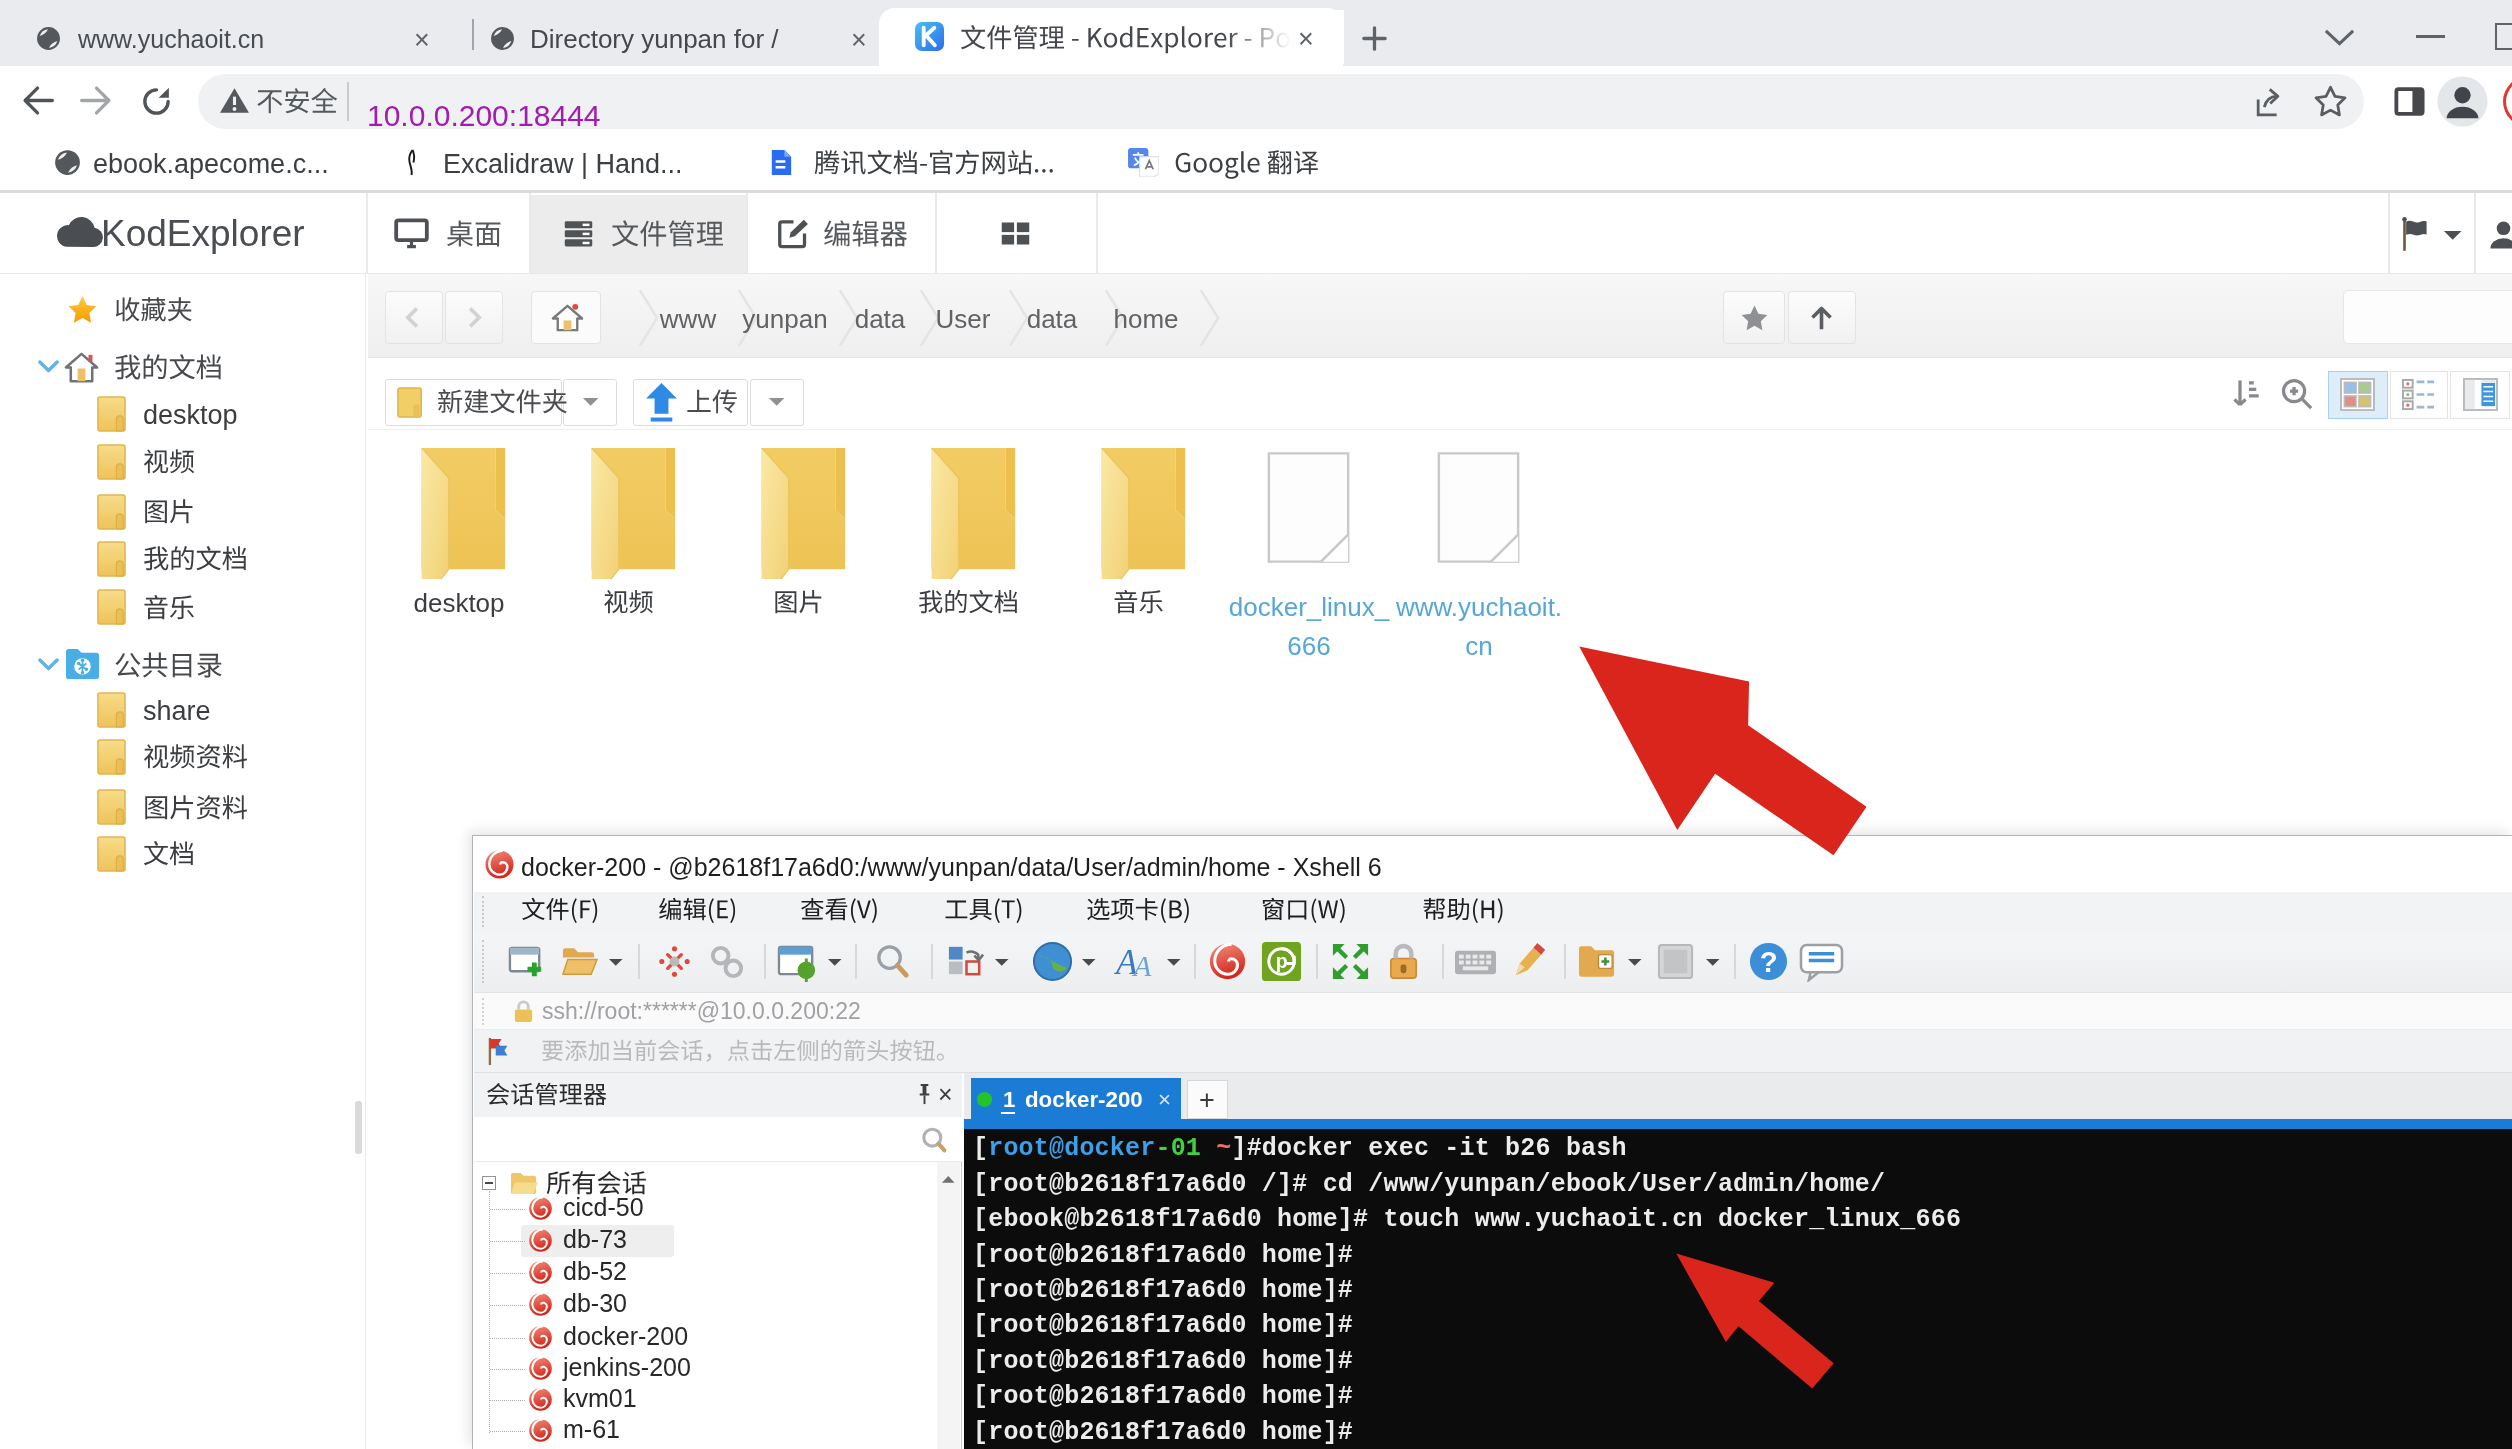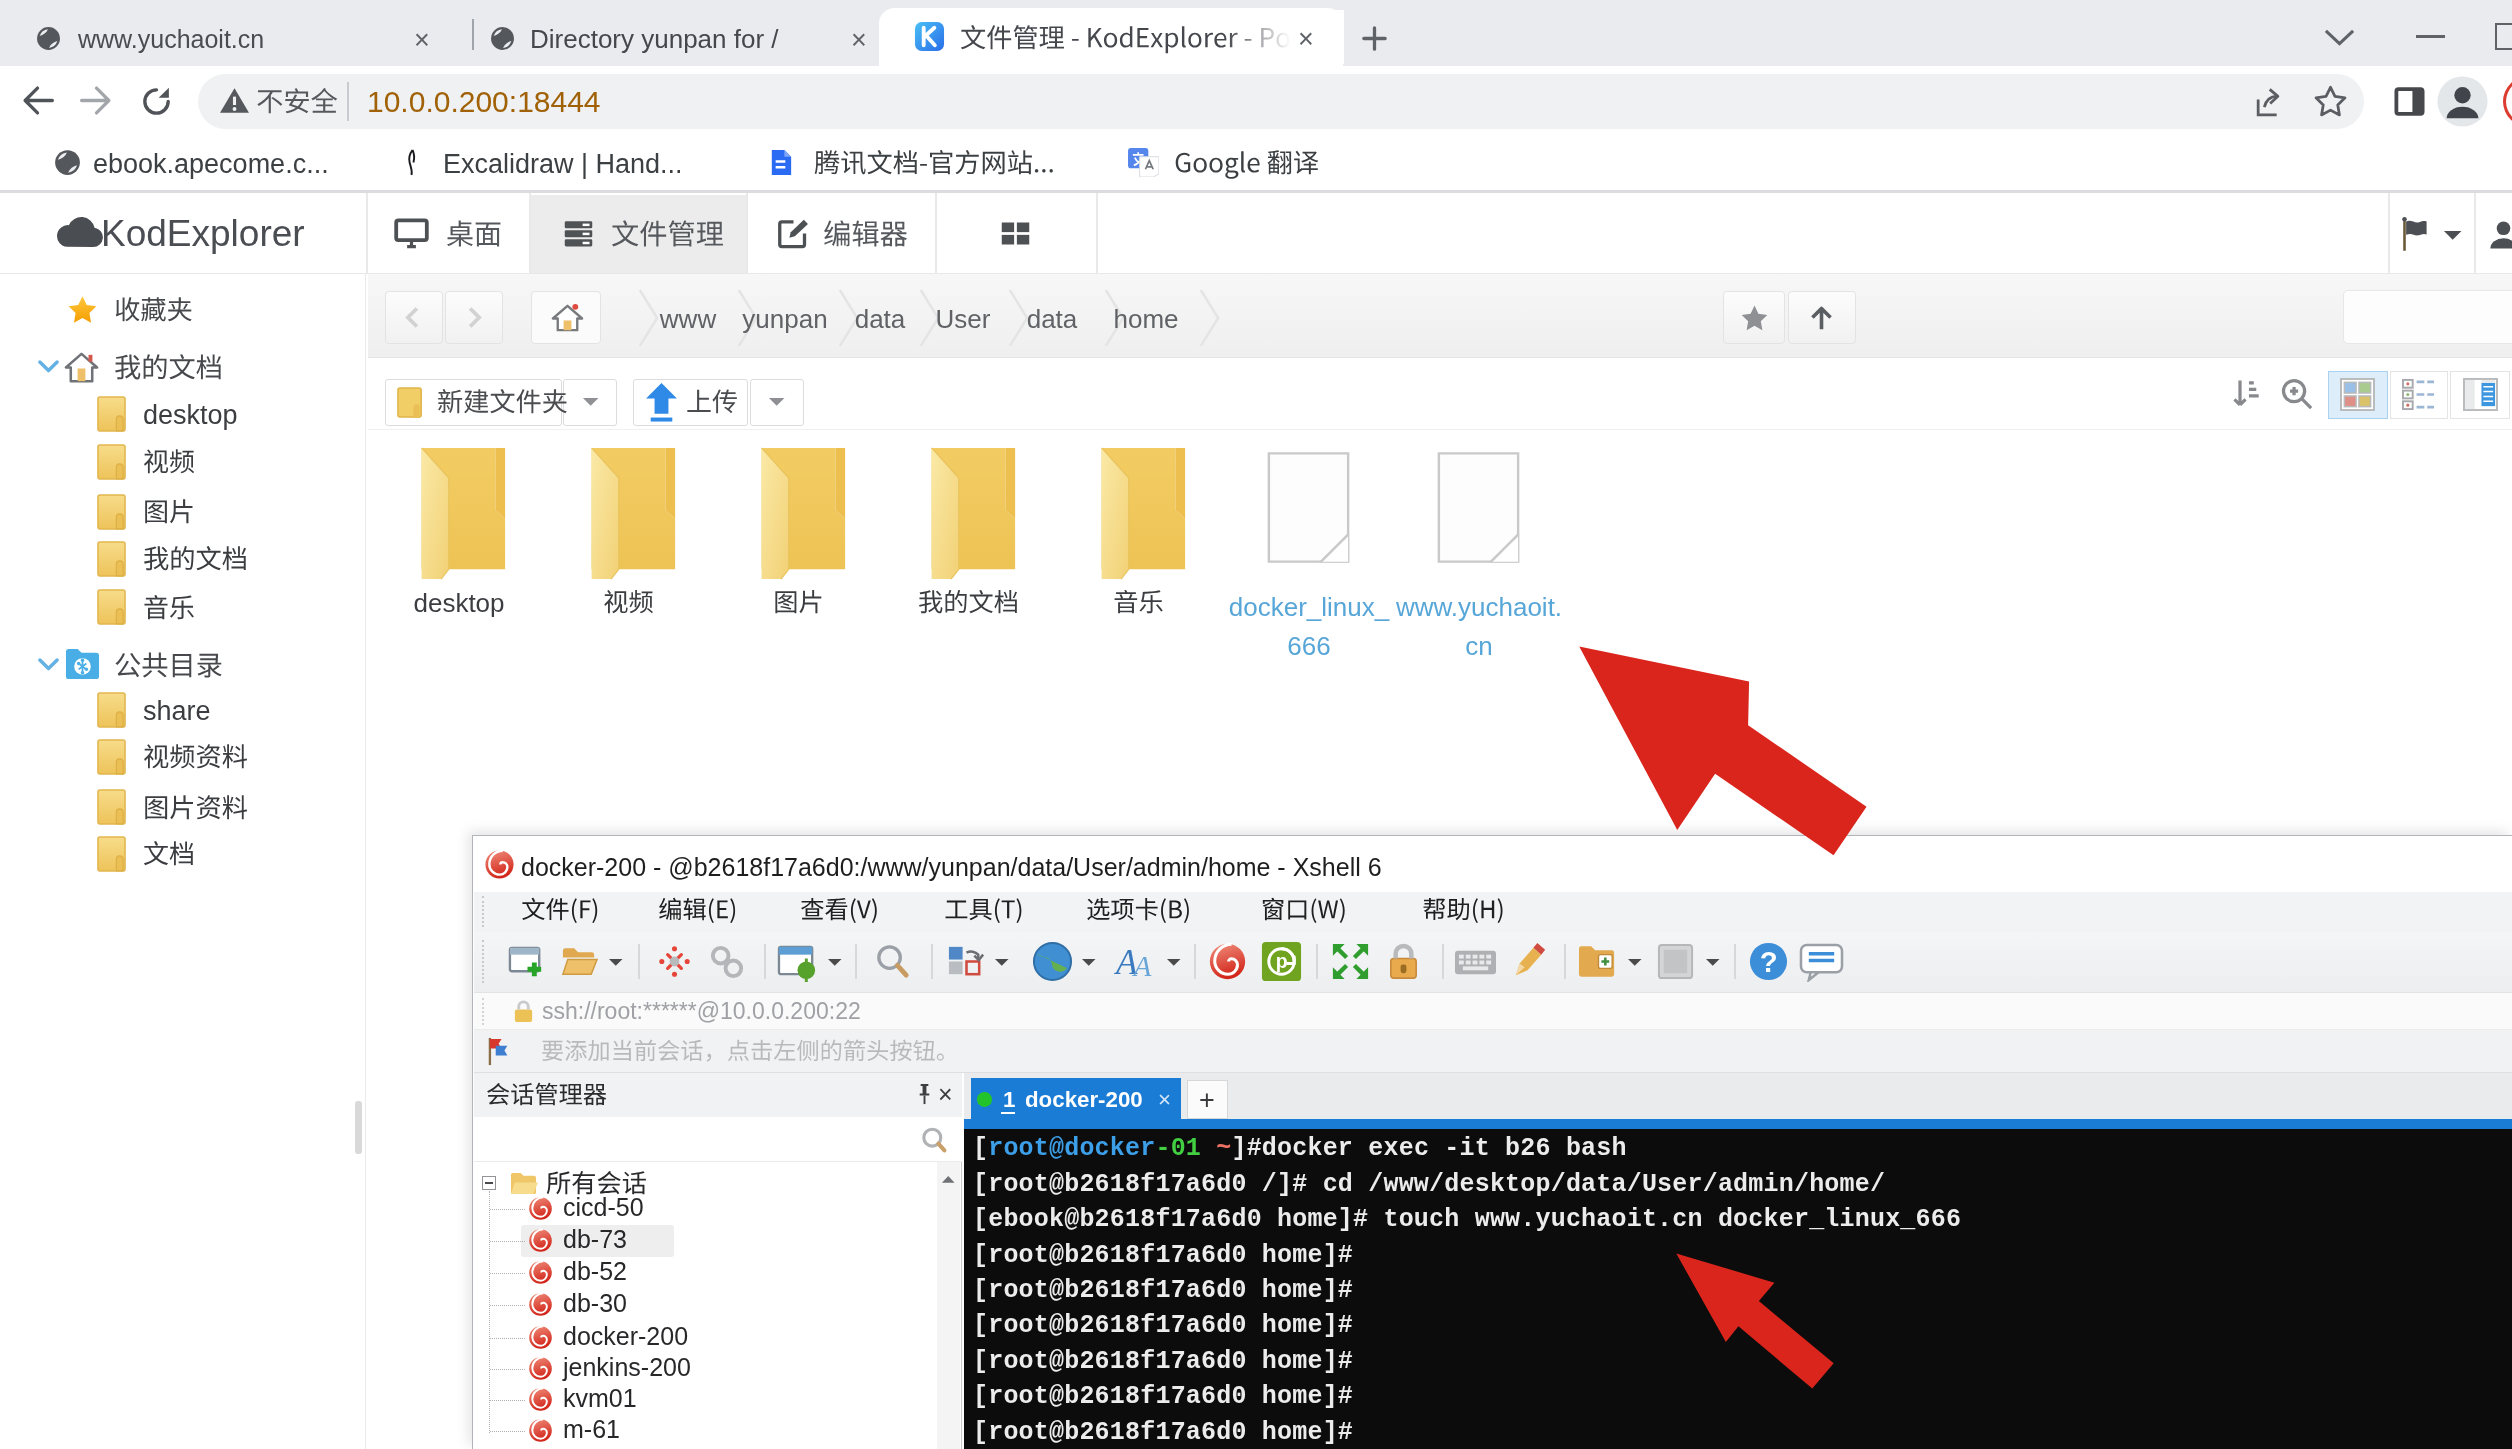--- a/index.html
+++ b/index.html
@@ -62,21 +62,21 @@
 <div class="abs" style="left:198px;top:74px;width:2166px;height:55px;background:#eff1f3;border-radius:28px"></div>
 <svg class="abs" style="left:218px;top:85px" width="33" height="31" viewBox="0 0 24 24">
     <path d="M12 2.5L0.8 21.5h22.4z" fill="#55585c"></path>
     <path d="M12 9v6.5" stroke="#eff1f3" stroke-width="2.4"></path>
     <circle cx="12" cy="18.6" r="1.5" fill="#eff1f3"></circle>
   </svg>
 <div style="position:absolute;left:256px;top:84px;"><svg width="82" height="35" viewBox="0 0 84 36">
       <path d="M15.7 14.6C19 16.9 23.2 20.2 25.2 22.3L26.9 20.7C24.8 18.5 20.5 15.4 17.2 13.3ZM1.9 6.4V8.6H14.4C11.6 13.4 6.8 18.1 1.2 20.9C1.7 21.3 2.3 22.2 2.7 22.7C6.6 20.7 10 17.8 12.9 14.5V30.2H15.1V11.6C15.8 10.7 16.5 9.6 17.1 8.6H26.1V6.4Z M39.6 5C40 5.8 40.5 6.8 40.9 7.7H30.6V13.4H32.7V9.7H51.2V13.4H53.4V7.7H43.4C43 6.8 42.3 5.4 41.7 4.4ZM46.4 17.4C45.5 19.7 44.3 21.5 42.7 23C40.7 22.2 38.6 21.5 36.7 20.8C37.4 19.8 38.1 18.6 38.9 17.4ZM36.4 17.4C35.4 19 34.3 20.6 33.4 21.8C35.7 22.5 38.3 23.5 40.8 24.5C38.1 26.3 34.6 27.5 30.3 28.3C30.7 28.7 31.4 29.7 31.6 30.2C36.2 29.2 40 27.7 43 25.5C46.5 27 49.8 28.6 51.9 30L53.6 28.2C51.4 26.9 48.2 25.3 44.8 23.9C46.5 22.1 47.8 20 48.8 17.4H54.2V15.4H40C40.8 14 41.5 12.6 42.1 11.3L39.8 10.9C39.2 12.3 38.4 13.9 37.5 15.4H29.9V17.4Z M69.8 4.2C67 8.6 61.9 12.7 56.7 15.1C57.3 15.5 57.9 16.2 58.2 16.8C59.3 16.2 60.4 15.6 61.5 14.9V16.7H68.9V21.1H61.7V22.9H68.9V27.6H58.1V29.5H82V27.6H71.1V22.9H78.7V21.1H71.1V16.7H78.7V14.8C79.7 15.6 80.8 16.2 81.9 16.9C82.2 16.3 82.8 15.5 83.4 15.1C78.8 12.7 74.6 9.8 71.2 5.8L71.7 5ZM61.6 14.8C64.8 12.8 67.7 10.2 70 7.3C72.7 10.4 75.5 12.7 78.6 14.8Z" fill="#55585c"></path>
     </svg></div>
 <div class="abs" style="left:347px;top:82px;width:1.9px;height:39px;background:#c8cbcf"></div>
-<div class="txt" style="left:367px;top:85px;font-size:30px;color:#a16207">10.0.0.200:18444</div>
+<div class="txt" style="left:367px;top:99px;font-size:30px;color:#a21caf">10.0.0.200:18444</div>
 <svg class="abs" style="left:2252px;top:84px" width="37" height="37" viewBox="0 0 24 24">
     <g fill="none" stroke="#5a5d62" stroke-width="1.8">
       <path d="M4 10v10h12"></path>
       <path d="M8 15c1-4.5 4-7 8.2-7.2"></path>
       <path d="M11.5 3.5L16.8 8l-5 4.6" stroke-linejoin="round"></path>
     </g>
   </svg>
 <svg class="abs" style="left:2312px;top:83px" width="37" height="37" viewBox="0 0 24 24">
     <path d="M12 2.8l2.9 5.9 6.5.9-4.7 4.6 1.1 6.5L12 17.6l-5.8 3.1 1.1-6.5L2.6 9.6l6.5-.9z" fill="none" stroke="#5a5d62" stroke-width="1.8" stroke-linejoin="round"></path>
   </svg>
@@ -899,21 +899,21 @@
 <div class="abs" style="left:977px;top:1092px;width:14.6px;height:14.6px;border-radius:50%;background:#23c32c"></div>
 <div class="txt" style="left:1003px;top:1087px;font-size:22.3px;color:#fff;font-weight:bold">1</div>
 <div class="abs" style="left:1001px;top:1112px;width:13.6px;height:1.9px;background:#fff"></div>
 <div class="txt" style="left:1025px;top:1087px;font-size:22.3px;color:#fff;font-weight:bold">docker-200</div>
 <div class="txt" style="left:1158px;top:1087px;font-size:22.3px;color:#d7e7f8">×</div>
 <div class="abs" style="left:1187px;top:1080px;width:41px;height:39px;background:#fbfbfc;border:1.9px solid #d6d7d9"></div>
 <div class="txt" style="left:1199px;top:1085px;font-size:27px;color:#3a3a3c">+</div>
 <div class="abs" style="left:964px;top:1119px;width:1549px;height:9.7px;background:#1b7cd6"></div>
 <div class="abs" style="left:964px;top:1129px;width:1549px;height:321px;background:#0c0c0c"></div>
 <div style="position:absolute;left:973px;top:1134px;font-family:'Liberation Mono',monospace;font-size:25px;font-weight:bold;white-space:pre;letter-spacing:0.2px"><span style="color:#ececec">[</span><span style="color:#3c9fe8">root@docker</span><span style="color:#42cf42">-01</span><span style="color:#ececec"> </span><span style="color:#ee7264">~</span><span style="color:#ececec">]#docker exec -it b26 bash</span></div>
-<div style="position:absolute;left:973px;top:1170px;font-family:'Liberation Mono',monospace;font-size:25px;font-weight:bold;white-space:pre;letter-spacing:0.2px"><span style="color:#ececec">[root@b2618f17a6d0 /]# cd /www/desktop/data/User/admin/home/</span></div>
+<div style="position:absolute;left:973px;top:1170px;font-family:'Liberation Mono',monospace;font-size:25px;font-weight:bold;white-space:pre;letter-spacing:0.2px"><span style="color:#ececec">[root@b2618f17a6d0 /]# cd /www/yunpan/ebook/User/admin/home/</span></div>
 <div style="position:absolute;left:973px;top:1205px;font-family:'Liberation Mono',monospace;font-size:25px;font-weight:bold;white-space:pre;letter-spacing:0.2px"><span style="color:#ececec">[ebook@b2618f17a6d0 home]# touch www.yuchaoit.cn docker_linux_666</span></div>
 <div style="position:absolute;left:973px;top:1241px;font-family:'Liberation Mono',monospace;font-size:25px;font-weight:bold;white-space:pre;letter-spacing:0.2px"><span style="color:#ececec">[root@b2618f17a6d0 home]#</span></div>
 <div style="position:absolute;left:973px;top:1276px;font-family:'Liberation Mono',monospace;font-size:25px;font-weight:bold;white-space:pre;letter-spacing:0.2px"><span style="color:#ececec">[root@b2618f17a6d0 home]#</span></div>
 <div style="position:absolute;left:973px;top:1311px;font-family:'Liberation Mono',monospace;font-size:25px;font-weight:bold;white-space:pre;letter-spacing:0.2px"><span style="color:#ececec">[root@b2618f17a6d0 home]#</span></div>
 <div style="position:absolute;left:973px;top:1347px;font-family:'Liberation Mono',monospace;font-size:25px;font-weight:bold;white-space:pre;letter-spacing:0.2px"><span style="color:#ececec">[root@b2618f17a6d0 home]#</span></div>
 <div style="position:absolute;left:973px;top:1382px;font-family:'Liberation Mono',monospace;font-size:25px;font-weight:bold;white-space:pre;letter-spacing:0.2px"><span style="color:#ececec">[root@b2618f17a6d0 home]#</span></div>
 <div style="position:absolute;left:973px;top:1418px;font-family:'Liberation Mono',monospace;font-size:25px;font-weight:bold;white-space:pre;letter-spacing:0.2px"><span style="color:#ececec">[root@b2618f17a6d0 home]#</span></div>
 <svg class="abs" style="left:1554px;top:622px" width="330" height="253" viewBox="0 0 340 260">
 <polygon points="26,25 127,214 166,156 288,240 322,190 200,106 201,61" fill="#da251d"></polygon>
   </svg>

